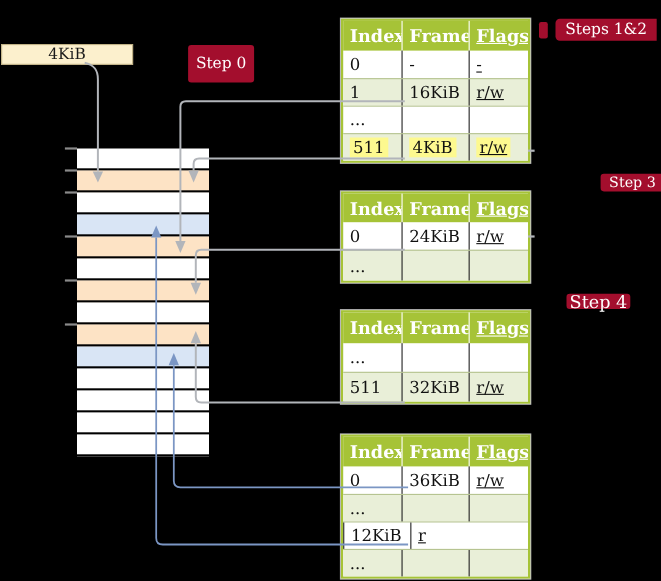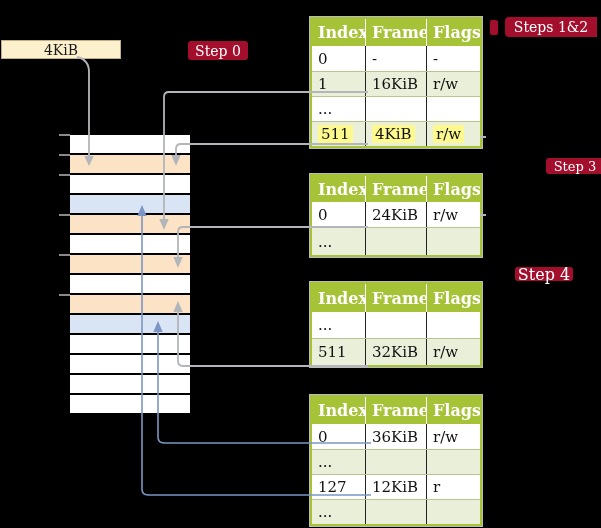--- a/index.html
+++ b/index.html
@@ -7,21 +7,21 @@
           font-family:"DejaVu Serif", serif;overflow:hidden;}
 
   
   .frame-label{position:absolute;left:1px;top:40px;width:118px;height:17px;
     background:#fcf0cd;border:1px solid #bfb185;color:#1a1a1a;font-size:14px;
     display:flex;align-items:center;justify-content:center;}
 
   
   .badge{position:absolute;background:#a30e2d;color:#fff;border-radius:3px;
     display:flex;align-items:center;justify-content:center;white-space:nowrap;}
-  #b-step0{left:188px;top:41px;width:60px;height:19px;font-size:14px;}
+  #b-step0{left:171px;top:41px;width:60px;height:34px;font-size:14px;}
   #b-steps12{left:505px;top:17px;width:92px;height:20px;font-size:14px;border-radius:4px 0 0 4px;}
   #b-frag{left:490px;top:20px;width:8px;height:15px;border-radius:2px;}
   #b-step3{left:521px;top:158px;width:58px;height:16px;font-size:13px;margin-left:25px;}
   #b-step4{left:515px;top:267px;width:58px;height:14px;font-size:16px;}
 
   
   .memory{position:absolute;left:70px;top:135px;width:120px;}
   .mrow{height:20px;border-bottom:2px solid #000;box-sizing:border-box;}
   .mrow.free{background:#ffffff;}
   .mrow.mapped{background:#fde3c5;}
@@ -31,21 +31,21 @@
   
   .ptable{position:absolute;left:310px;width:172px;border:2px solid #a6c337;
     box-shadow:0 0 0 1px #b9b9b9;background:#fff;box-sizing:border-box;}
   .thead{display:flex;background:#a6c337;color:#fff;font-weight:bold;font-size:16px;}
   .tr{display:flex;font-size:15px;color:#111;}
   .tr + .tr{border-top:1px solid #b6c491;box-sizing:border-box;}
   .tr.shade{background:#e9efd8;}
   .th,.td{display:flex;align-items:center;padding-left:6px;box-sizing:border-box;overflow:hidden;}
   .c1{width:53px;}
   .c2{width:61px;}
-  .c3{width:54px;}
+  .c3{width:54px;text-decoration:underline;}
   .th.c2,.th.c3{border-left:1px solid #fff;text-align:right;}
   .td.c2,.td.c3{border-left:1px solid #222;}
   .hl{background:#fdf98f;padding:0 3px;}
 
   #t1{top:17px;}  #t1 .thead{height:27px;} #t1 .tr{height:25px;}
   #t2{top:174px;} #t2 .thead{height:26px;} #t2 .tr{height:25px;} #t2 .tr:last-child{height:28px;}
   #t3{top:282px;} #t3 .thead{height:28px;} #t3 .tr{height:26px;} #t3 .tr:last-child{height:27px;}
   #t4{top:395px;} #t4 .thead{height:27px;} #t4 .tr{height:25px;}
 
   .overlay{position:absolute;left:0;top:0;pointer-events:none;}
@@ -166,21 +166,20 @@
       <div class="td c1">0</div>
       <div class="td c2">36KiB</div>
       <div class="td c3">r/w</div>
     </div>
     <div class="tr shade">
       <div class="td c1">...</div>
       <div class="td c2"></div>
       <div class="td c3"></div>
     </div>
     <div class="tr">
-      <div class="td c1">127</div>
       <div class="td c2">12KiB</div>
       <div class="td c3">r</div>
     </div>
     <div class="tr shade">
       <div class="td c1">...</div>
       <div class="td c2"></div>
       <div class="td c3"></div>
     </div>
   </div>
 

